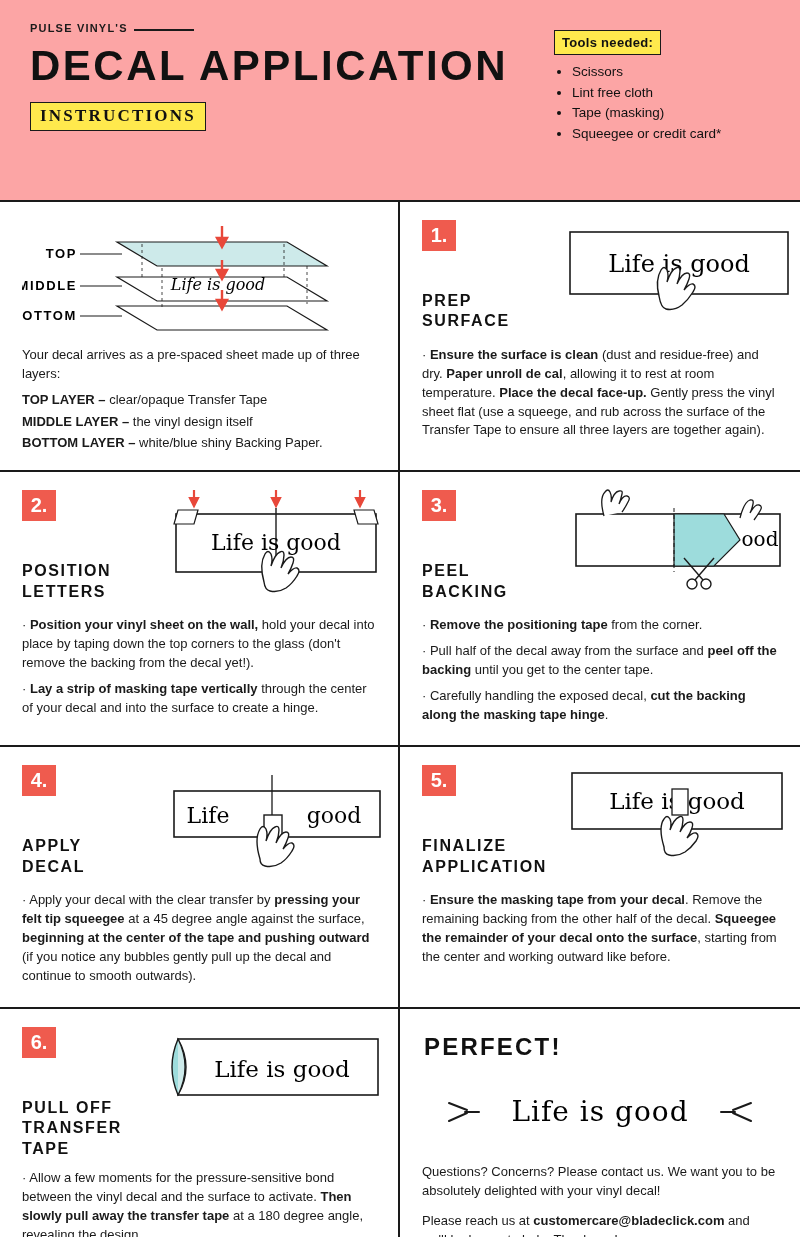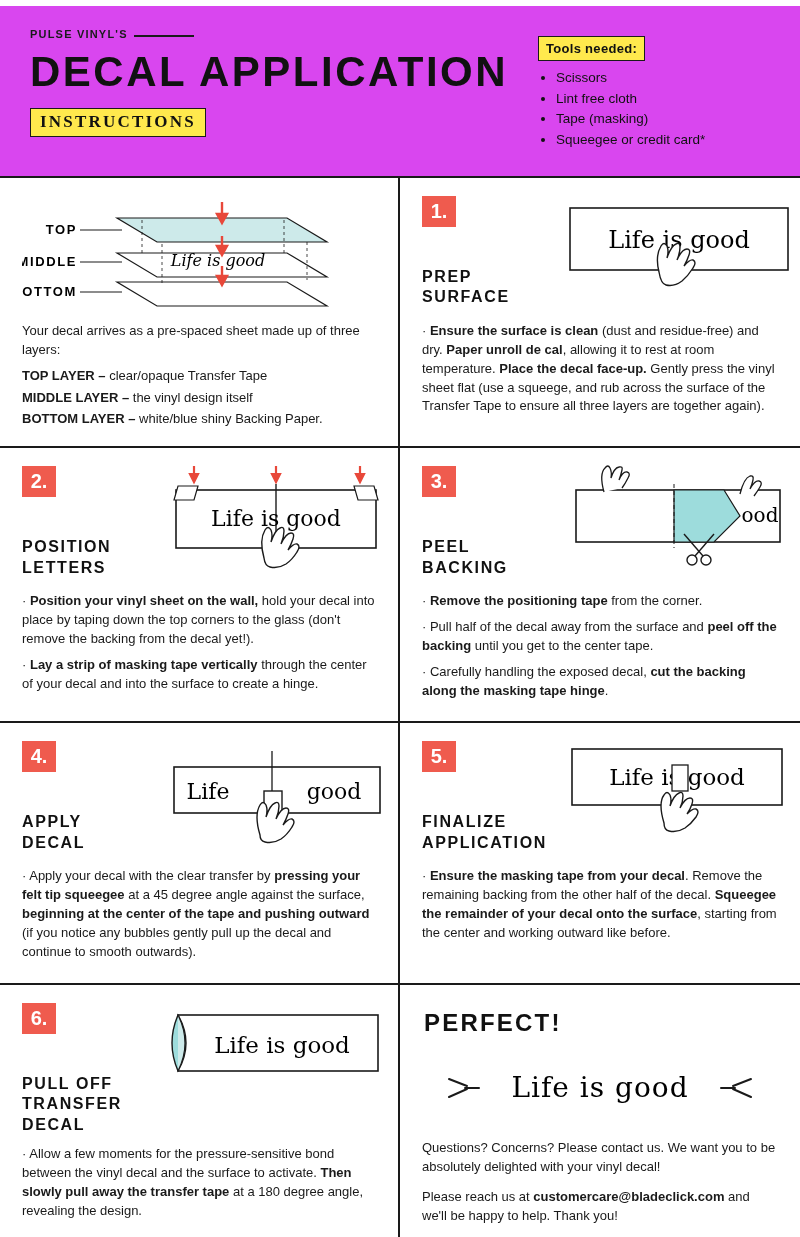--- a/index.html
+++ b/index.html
@@ -15,25 +15,24 @@
     overflow: hidden;
   }
   .page {
     width: 800px; height: 1237px;
     position: relative;
     background: #fff;
   }
 
   
   .header {
-    background: #d946ef;
-    height: 170px;
+    background: #fca5a5;
+    height: 200px;
     position: relative;
     padding: 22px 22px 0 30px;
-    margin-top: 6px;
   }
   .brand-row {
     display: flex;
     align-items: center;
     gap: 6px;
   }
   .brand {
     font-size: 11px;
     letter-spacing: 1.2px;
     font-weight: bold;
@@ -58,21 +57,21 @@
   }
   .subtitle {
     font-size: 17px;
     font-weight: bold;
     letter-spacing: 2.2px;
     color: #111;
     font-family: Liberation Serif, serif;
   }
   .tools {
     position: absolute;
-    right: 32px;
+    right: 16px;
     top: 30px;
     width: 230px;
   }
   .tools-title-box {
     display: inline-block;
     background: #ffe94d;
     padding: 2px 7px 3px 7px;
     border: 1.5px solid #1a1a1a;
   }
   .tools-title {
@@ -379,21 +378,21 @@
       </div>
     </div>
 
     <div class="row">
       <div class="cell left">
         <div class="step-head">
           <div class="headline-col">
             <div class="num-box">6.</div>
             <div class="step-title tight" style="white-space:pre-line">PULL OFF
 TRANSFER
-DECAL</div>
+TAPE</div>
           </div>
           <div class="art">
             <svg width="230" height="110" viewBox="0 0 230 110">
               <rect x="14" y="14" width="200" height="56" fill="#fff" stroke="#1a1a1a" stroke-width="1.6"></rect>
               <text x="118" y="52" text-anchor="middle" font-family="DejaVu Serif, serif" font-size="23">Life is good</text>
               <path d="M14 14 q-12 28 0 56 q16 -28 0 -56z" fill="#9ddcdc" stroke="#1a1a1a" stroke-width="1.4"></path>
               <path d="M14 14 q14 28 0 56" fill="#cdeaea" stroke="#1a1a1a" stroke-width="1.2"></path>
             </svg>
           </div>
         </div>

